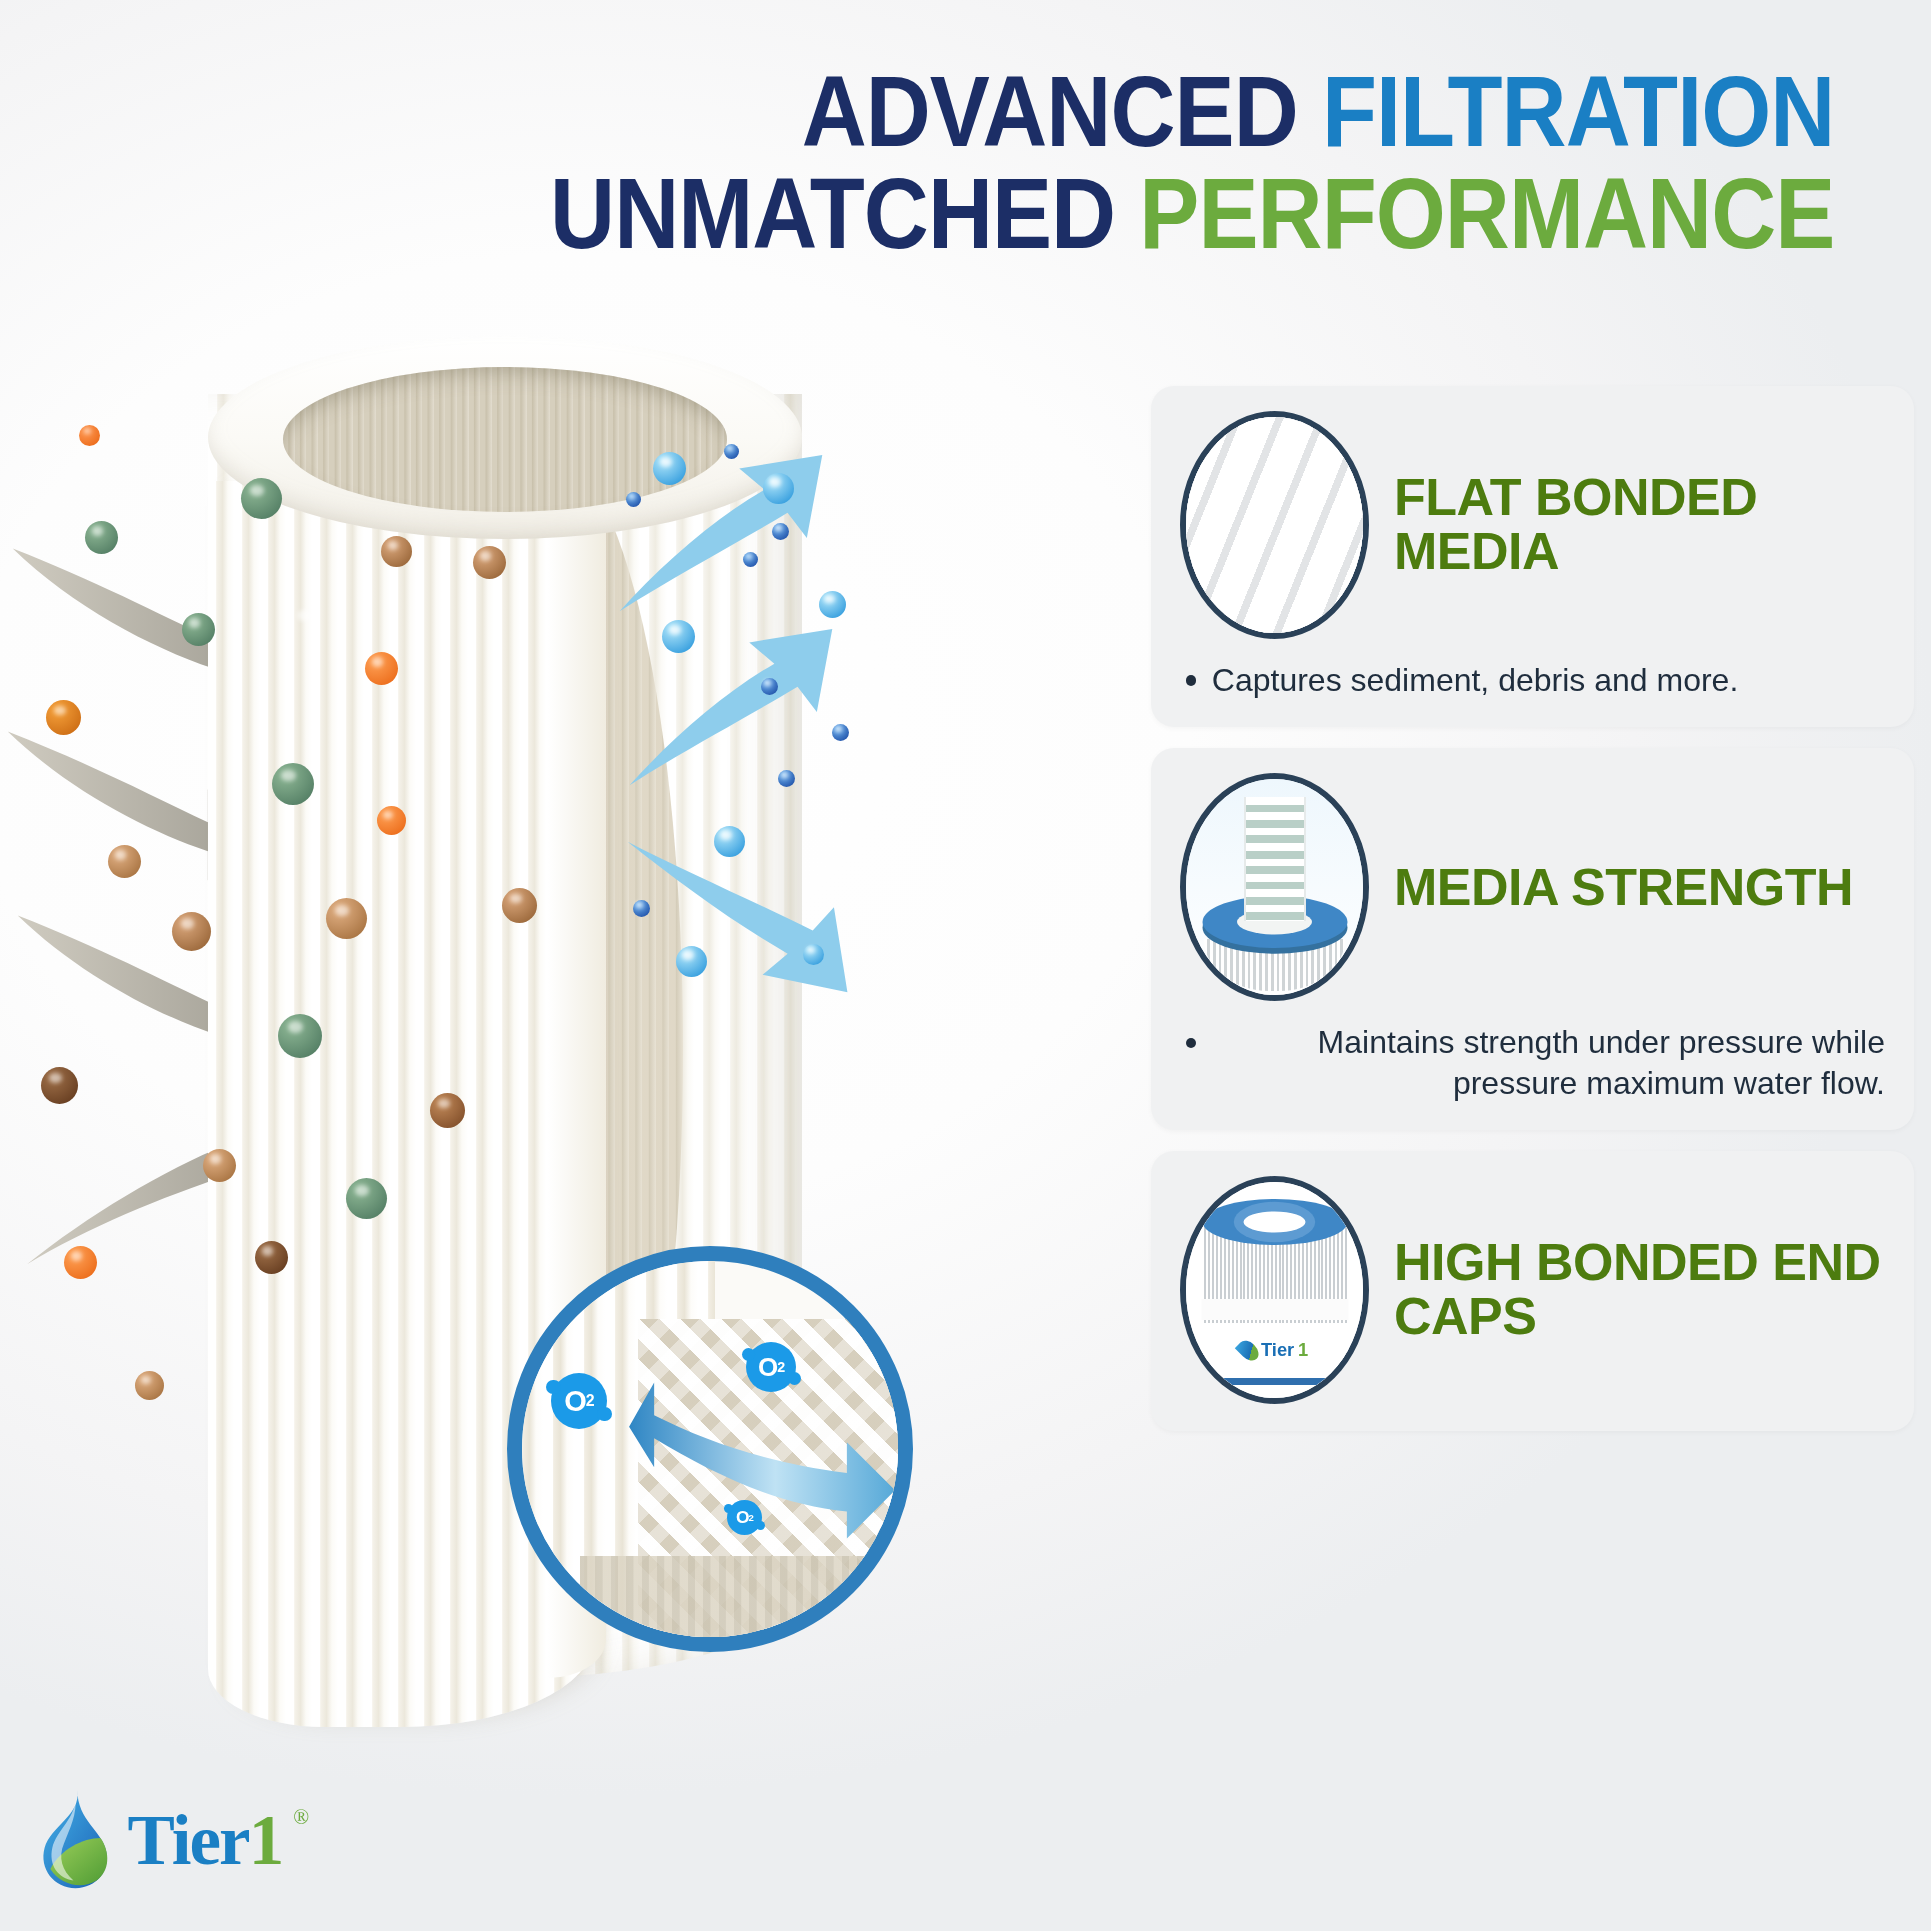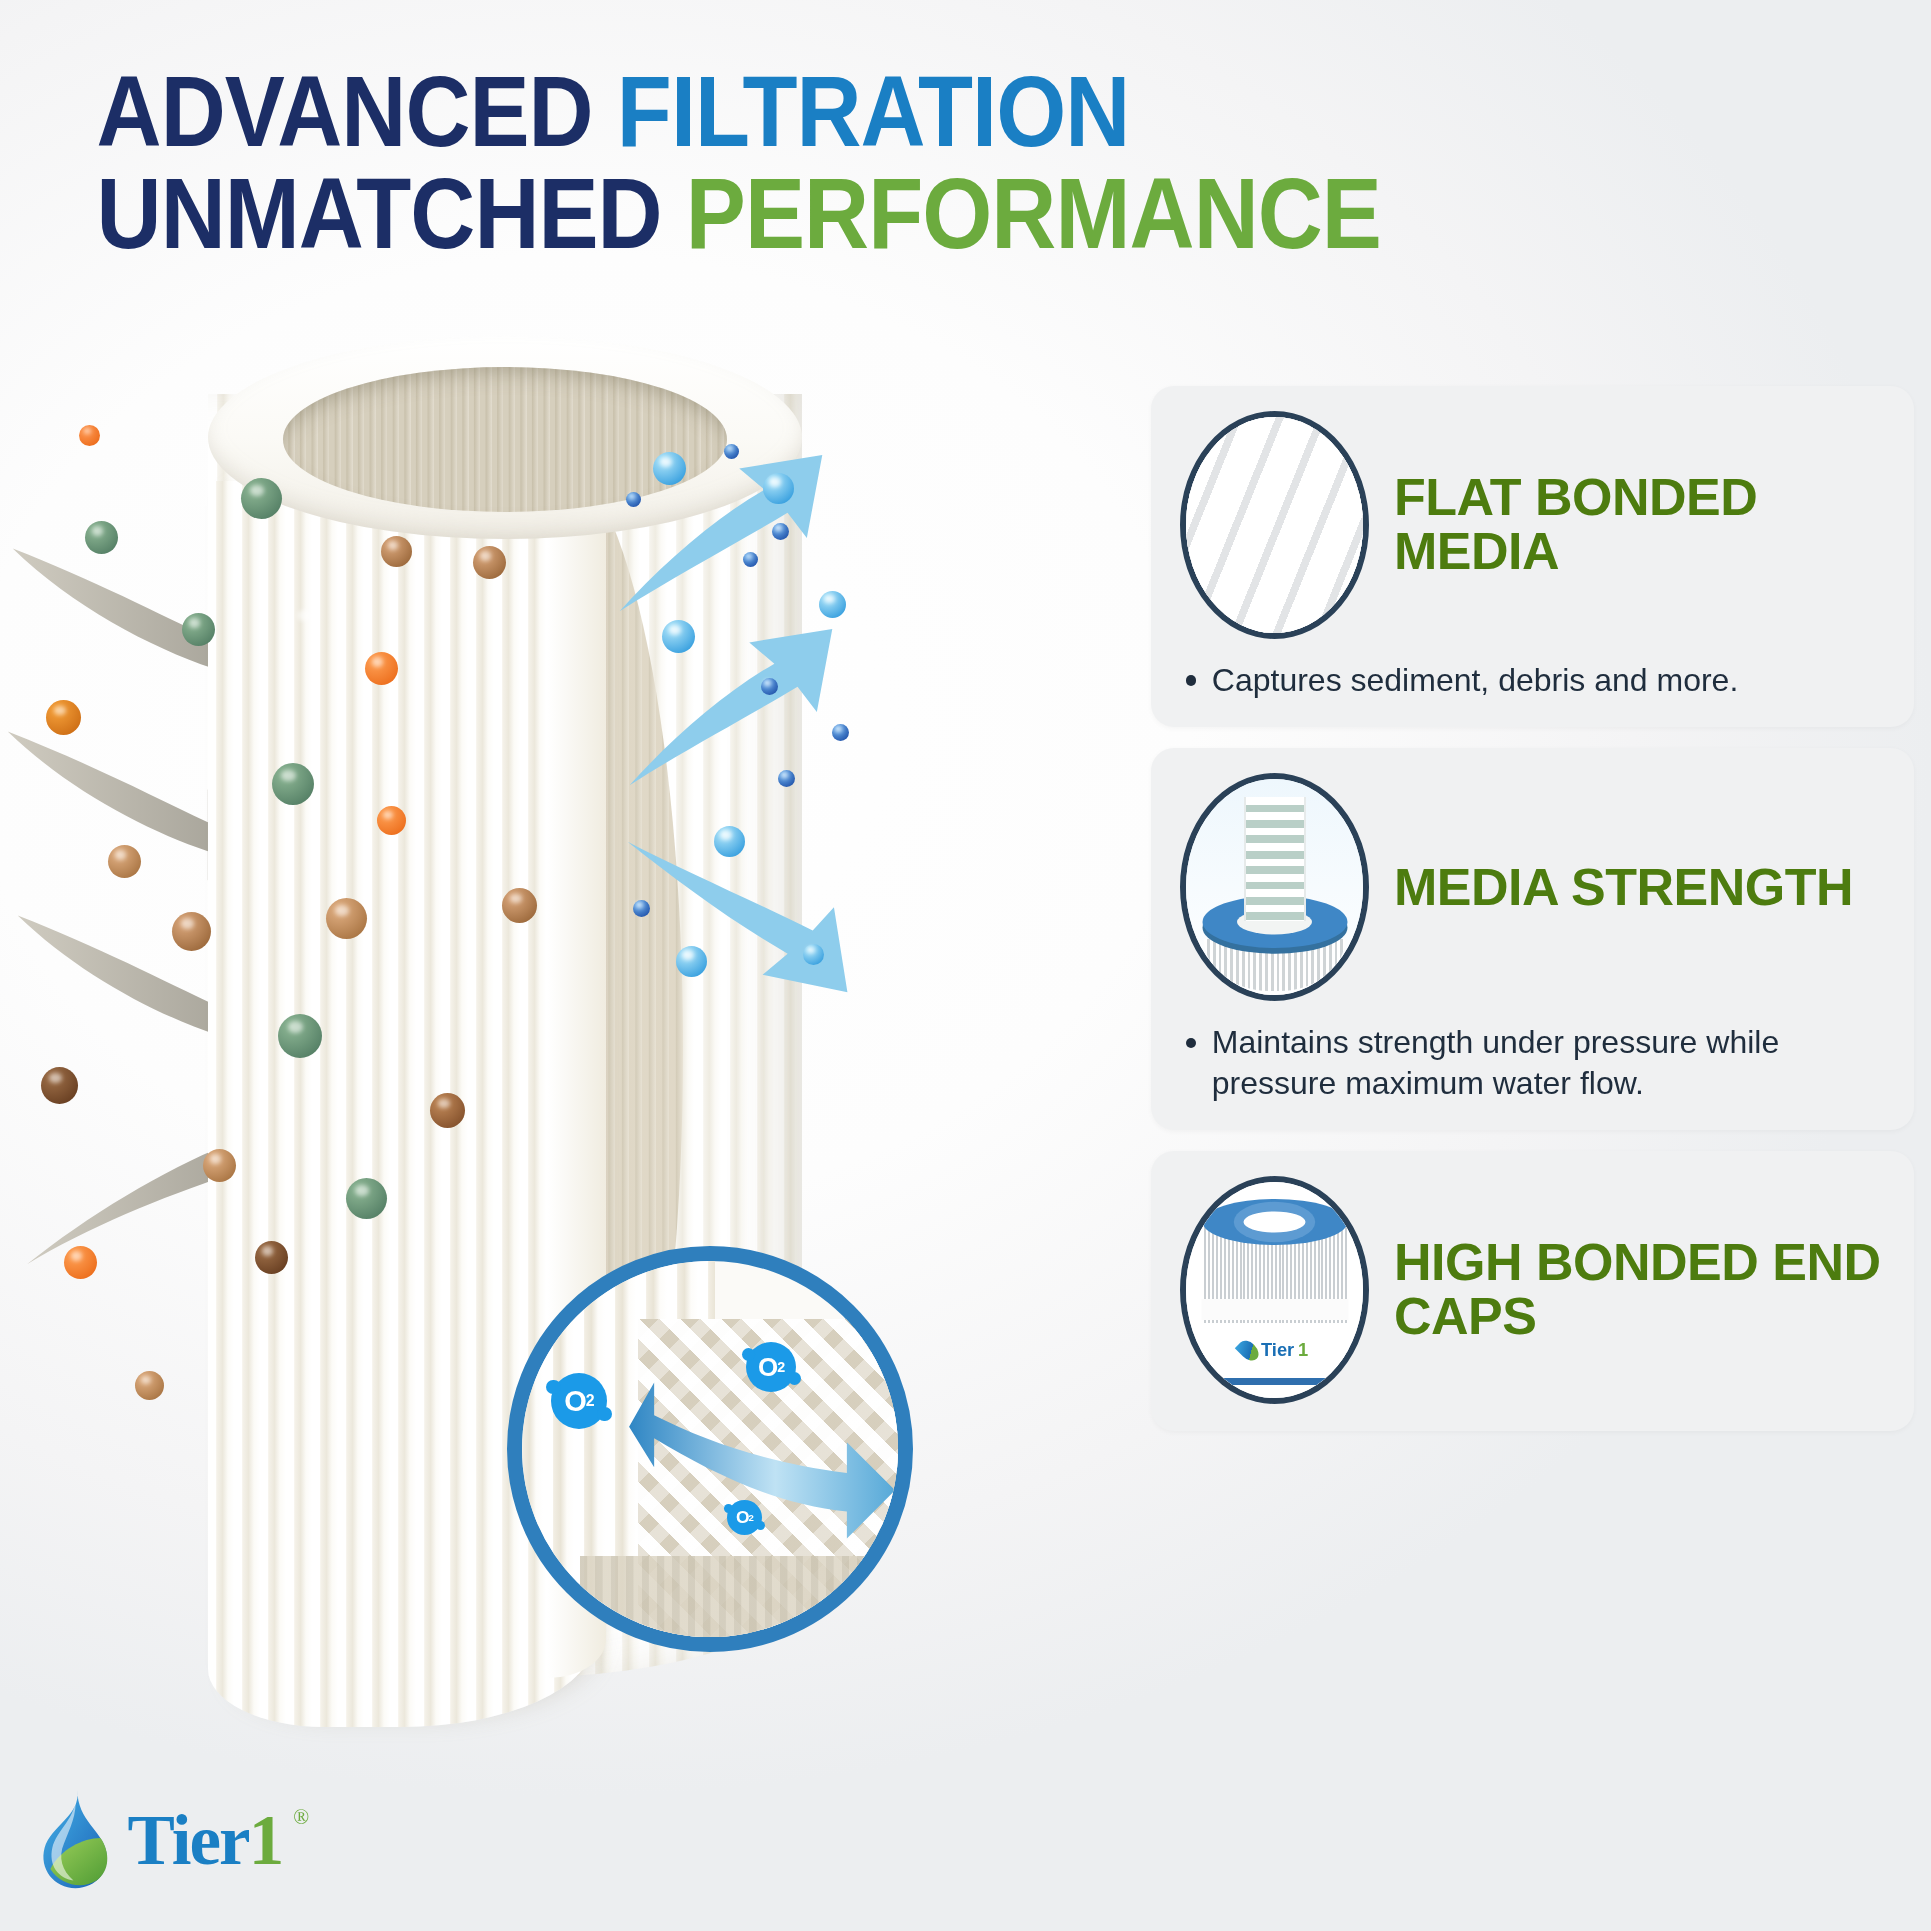--- a/index.html
+++ b/index.html
@@ -11,21 +11,21 @@
   }
   #stage {
     position:relative; width:1931px; height:1931px;
     background:
       radial-gradient(ellipse 1352px 1062px at 30% 38%, #ffffff 0%, #fdfdfd 45%, #f4f4f5 78%, #eceef0 100%);
   }
 
   
   .title-wrap {
     position:absolute; left:0; top:60px; width:1931px;
-    text-align:left; line-height:1.02;
+    text-align:right; line-height:1.02;
   }
   .title-line {
     font-weight:bold; font-size:100px; letter-spacing:-1px;
     transform:scaleX(0.90); transform-origin:center;
     white-space:nowrap;
   }
   .t-navy  { color:#1c2e66; }
   .t-blue  { color:#1a7fc4; }
   .t-green { color:#6cab3e; }
 
@@ -161,21 +161,21 @@
     border-radius:50%; border:6.8px solid #2a4158;
     overflow:hidden; position:relative; background:#fff;
   }
   .card-h {
     font-weight:bold; font-size:52px; line-height:1.03;
     color:#4d7c0f; letter-spacing:-0.5px;
   }
   .card-bullets { margin-top:21px; padding-left:5.8px; }
   .bullet {
     display:flex; gap:15.4px; align-items:flex-start;
-    font-size:32px; line-height:1.26; color:#1f2d3d; font-weight:300;
+    font-size:32px; line-height:1.26; color:#1f2d3d; font-weight:300;text-align:right;
   }
   .bullet .bdot {
     flex:0 0 auto; width:10.6px; height:10.6px; border-radius:50%;
     background:#1f2d3d; margin-top:15.4px;
   }
 
   
   .art-weave {
     position:absolute; inset:-8%;
     background:

